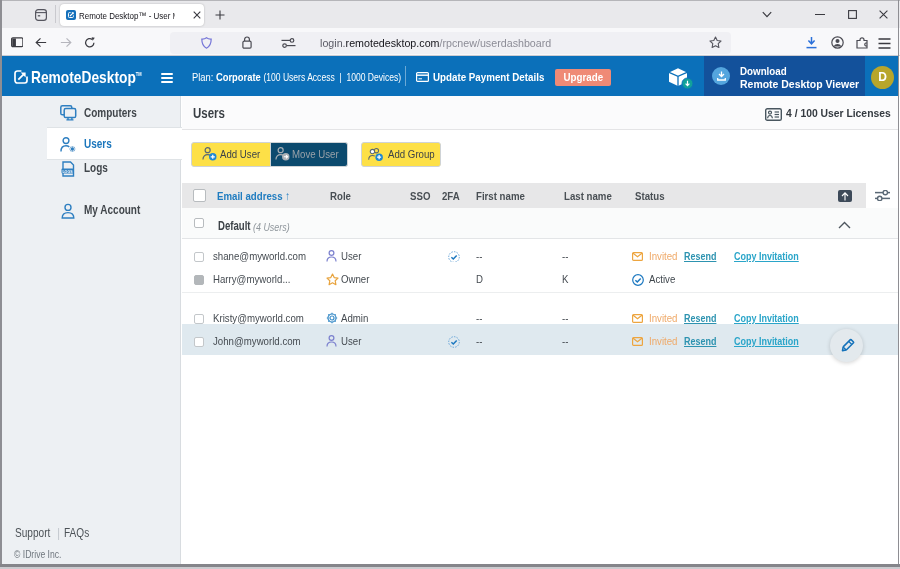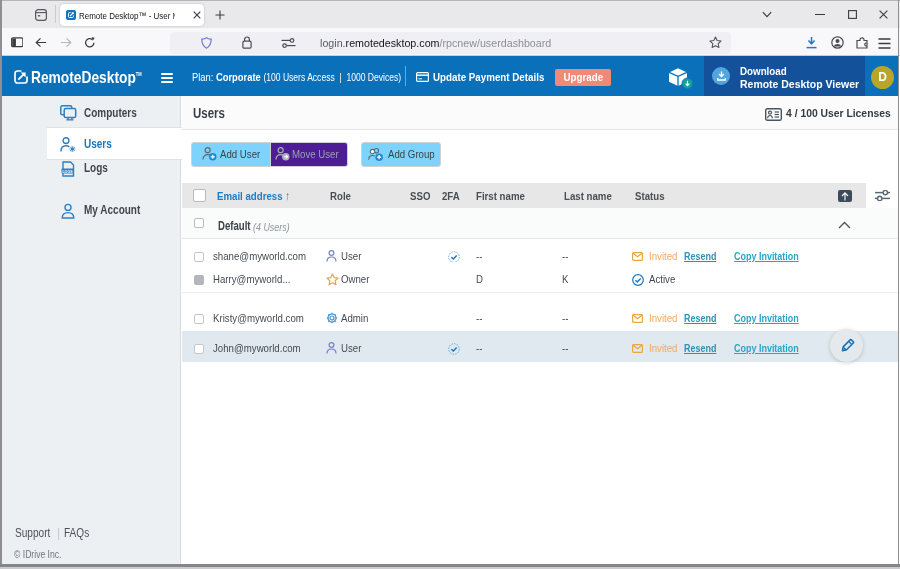--- a/index.html
+++ b/index.html
@@ -42,24 +42,24 @@
   .sbitem .label { position:absolute; left:37px; }
   .sbicon { position:absolute; left:13px; top:9px; }
   #sb-users { background:#fff; border-top:1px solid #dfe3e6; border-bottom:1px solid #dfe3e6; color:#1b76bc; }
   #sb-foot1 { left:15px; top:526px; font-size:12px; color:#4c5257; white-space:nowrap; transform:scaleX(0.84); transform-origin:0 0; }
   #sb-foot2 { left:14px; top:548px; font-size:10.5px; color:#70777e; white-space:nowrap; transform:scaleX(0.82); transform-origin:0 0; }
   
   #main { left:182px; top:96px; width:716px; height:468px; background:#fff; }
   #mtitlebar { left:182px; top:96px; width:717px; height:34px; background:#fbfbfc; border-bottom:1px solid #e4e4e6; }
   #mtitle { left:192.5px; top:105px; font-size:14px; font-weight:700; color:#3a3f44; transform:scaleX(0.82); transform-origin:0 0; }
   #lictext { left:786px; top:107px; font-size:11.5px; font-weight:700; color:#343a40; white-space:nowrap; transform:scaleX(0.90); transform-origin:0 0; }
-  .btn { position:absolute; top:142px; height:25px; background:#7dd3fc; border:1px solid #cfd3d6; border-radius:3px; font-size:11.5px; color:#3c4248; line-height:23px; white-space:nowrap; }
+  .btn { position:absolute; top:142px; height:25px; background:#fde047; border:1px solid #cfd3d6; border-radius:3px; font-size:11.5px; color:#3c4248; line-height:23px; white-space:nowrap; }
   .btn .bl { position:absolute; top:0; transform:scaleX(0.84); transform-origin:0 0; white-space:nowrap; }
   #btn-adduser { left:191px; width:80px; border-radius:3px 0 0 3px; }
-  #btn-moveuser { left:271px; width:77px; background:#4c1d95; color:#9aa2a9; border-left:none; border-radius:0 3px 3px 0;padding-left:40px; }
+  #btn-moveuser { left:271px; width:77px; background:#0c4a6e; color:#9aa2a9; border-left:none; border-radius:0 3px 3px 0;padding-left:40px; }
   #btn-addgroup { left:361px; width:80px; }
   
   #thead { left:182px; top:183px; width:684px; height:25px; background:#e7e7e8; }
   .th { position:absolute; top:189.5px; font-size:11.5px; font-weight:700; color:#494f54; white-space:nowrap; transform:scaleX(0.84); transform-origin:0 0; }
   #th-email { color:#1f7cc0; }
   .cb { position:absolute; width:11px; height:11px; background:#fff; border:1px solid #b8bcbf; border-radius:2px; }
   #defaultrow { left:182px; top:208px; width:717px; height:31px; background:#fafbfb; border-bottom:1px solid #e3e5e7; }
   .row { position:absolute; left:182px; width:717px; height:31px; border-bottom:1px solid #eceeef; background:#fff; }
   .row div { white-space:nowrap; }
   .row .email { position:absolute; left:31.3px; top:11px; font-size:11.5px; color:#454b51; transform:scaleX(0.84); transform-origin:0 0; }
@@ -385,21 +385,21 @@
     <div class="fn">--</div>
     <div class="ln">--</div>
     <svg class="abs" style="left:449.5px; top:13px;" width="11" height="9" viewBox="0 0 11 9">
       <rect x="0.6" y="0.6" width="9.8" height="7.8" rx="1" fill="none" stroke="#eda53f" stroke-width="1.2"></rect>
       <path d="M0.8 1 L5.5 4.8 L10.2 1" fill="none" stroke="#eda53f" stroke-width="1.2"></path>
     </svg>
     <div class="invited">Invited</div>
     <div class="resend">Resend</div>
     <div class="copyinv">Copy Invitation</div>
   </div>
-  <div class="row" style="top:331px; background:#dfe9ef; border-bottom-color:#dfe9ef;text-align:right;" id="row4">
+  <div class="row" style="top:324px; background:#dfe9ef; border-bottom-color:#dfe9ef;text-align:right;" id="row4">
     <div class="cb2"></div>
     <div class="email">John@myworld.com</div>
     <svg class="abs" style="left:144px; top:11px;" width="11" height="12" viewBox="0 0 11 12">
       <circle cx="5.5" cy="3" r="2.4" fill="none" stroke="#7b80ce" stroke-width="1.2"></circle>
       <path d="M1 11.4 C1 8.4 3 7 5.5 7 C8 7 10 8.4 10 11.4" fill="none" stroke="#7b80ce" stroke-width="1.2"></path>
     </svg>
     <div class="role">User</div>
     <svg class="abs" style="left:265.5px; top:12px;" width="12" height="12" viewBox="0 0 12 12">
       <circle cx="6" cy="6" r="5.3" fill="none" stroke="#66a4d8" stroke-width="1" stroke-dasharray="1.5 1.2"></circle>
       <path d="M3.4 6.2 L5.3 8 L8.7 4.4" fill="none" stroke="#1c78c0" stroke-width="1.5"></path>

